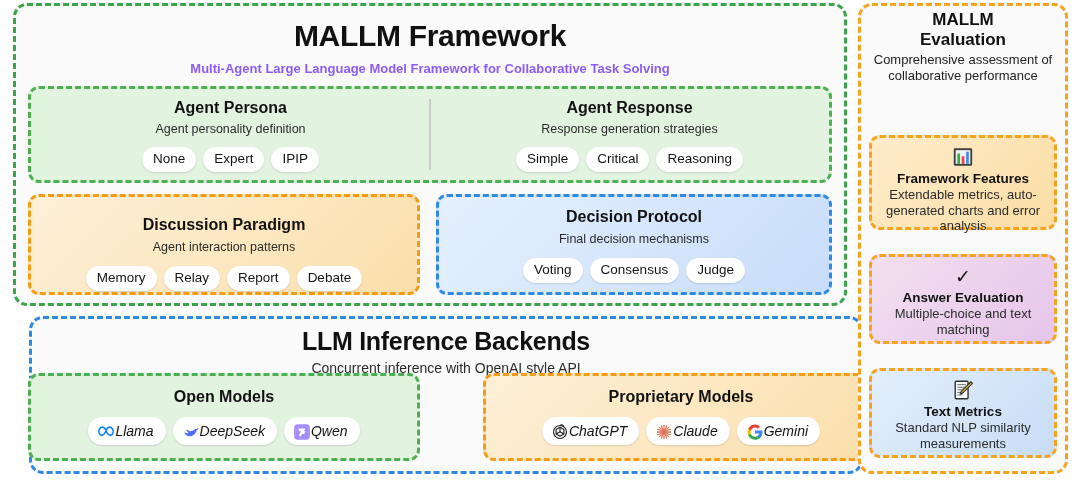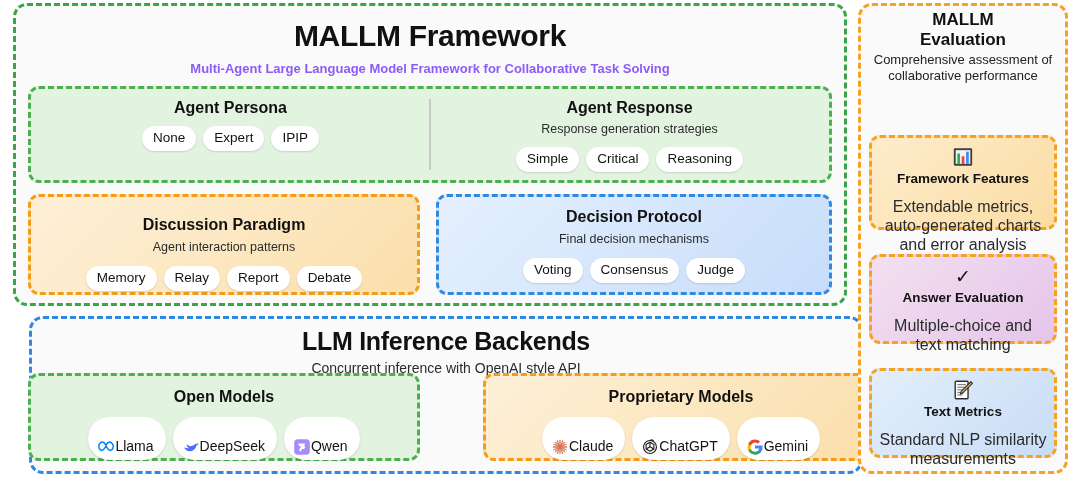--- a/index.html
+++ b/index.html
@@ -52,21 +52,21 @@
 
   
   .pill-row { display: flex; justify-content: center; align-items: center; gap: 7px; flex-wrap: nowrap; }
   .pill {
     background: #ffffff; border-radius: 999px;
     padding: 3px 11px 4px 11px;
     font-size: 13.5px; color: #131313;
     box-shadow: 0 1px 2px rgba(0,0,0,0.13);
     white-space: nowrap; line-height: 1.35;
   }
-  .pill.logo-pill { display: flex; align-items: center; padding: 20px 12px 4px 9px; font-size: 14px; }
+  .pill.logo-pill { display: flex; align-items: center; padding: 5px 12px 4px 9px; font-size: 14px; font-style: italic; }
   .logo { width: 18px; height: 18px; flex: 0 0 18px; display: block; }
 
   
   .persona-wrap {
     position: absolute; left: 28px; top: 86px; width: 804px; height: 97px;
     border: 3px dashed #4caf50; border-radius: 11px;
     background: #e2f3e0;
     display: flex;
   }
   .persona-half { flex: 1; padding-top: 9px; position: relative; }
@@ -100,21 +100,21 @@
     background: linear-gradient(135deg,#fdf0d8 0%,#fbdfab 100%); padding-top: 11px; margin-left: 47px;
   }
 
   
   .eval-card {
     position: absolute; left: 869px; width: 188px;
     border: 3px dashed #f5a21e; border-radius: 11px;
     text-align: center; padding: 6px 7px 7px 7px;
   }
   .eval-card .c-title { font-weight: bold; font-size: 13.5px; color: #111; line-height: 1.2; }
-  .eval-card .c-sub { font-size: 16px; color: #2b2b2b; line-height: 1.18; margin-top: 11px; }
+  .eval-card .c-sub { font-size: 13px; color: #2b2b2b; line-height: 1.18; margin-top: 0; }
   .card-features { top: 135px; height: 95px; background: linear-gradient(135deg,#fdeccb 0%,#fbdda4 100%); }
   .card-answer   { top: 254px; height: 90px; background: linear-gradient(135deg,#f3e0f0 0%,#e5c5ea 100%); }
   .card-text     { top: 368px; height: 90px; background: linear-gradient(135deg,#e3eefb 0%,#c8ddf6 100%); }
   .card-icon { height: 26px; display: flex; align-items: center; justify-content: center; margin-bottom: 1px; }
 
   .eval-head { position: absolute; left: 866px; top: 10px; width: 194px; text-align: center; }
   .eval-head .t { font-weight: bold; font-size: 17px; color: #111; line-height: 1.15; }
   .eval-head .s { font-size: 13px; color: #222; line-height: 1.22; margin-top: 3px; }
   .checkglyph { font-size: 19px; color: #111; line-height: 1; }
 </style>
@@ -127,20 +127,21 @@
 
     <div class="big-title" style="margin-top:13px;">MALLM Framework</div>
     <div class="big-sub" style="margin-top:8px;">Multi-Agent Large Language Model Framework for Collaborative Task Solving</div>
   </div>
 
   <div class="persona-wrap">
     <div class="vdiv"></div>
 
     <div class="persona-half">
       <div class="panel-title">Agent Persona</div>
+      <div class="panel-sub" style="margin-top:5px;">Agent personality definition</div>
       <div class="pill-row" style="margin-top:9px;">
         <span class="pill">None</span>
         <span class="pill">Expert</span>
         <span class="pill">IPIP</span>
       </div>
     </div>
 
     <div class="persona-half">
       <div class="panel-title">Agent Response</div>
       <div class="panel-sub" style="margin-top:5px;">Response generation strategies</div>
@@ -209,52 +210,52 @@
           </svg>
         </span>
         <span>Qwen</span>
       </span>
     </div>
   </div>
 
   <div class="prop-box">
     <div class="panel-title">Proprietary Models</div>
     <div class="pill-row" style="margin-top:11px;">
+
+      <span class="pill logo-pill">
+        <span class="logo">
+          <svg viewBox="0 0 24 24" width="18" height="18" aria-hidden="true">
+            <g fill="none" stroke="#1f1f1f" stroke-width="1.5" stroke-linejoin="round">
+              <path d="M12 3.2c1.7-1 3.9-.5 5 1.1"></path>
+              <circle cx="12" cy="12" r="8.6"></circle>
+              <path d="M12 5.6 17.2 8.6v6L12 17.6 6.8 14.6v-6z"></path>
+              <path d="M12 5.6v6l5.2 3"></path>
+              <path d="M12 11.6 6.8 14.6"></path>
+            </g>
+          </svg>
+        </span>
+        <span>ChatGPT</span>
+      </span>
 
       <span class="pill logo-pill">
         <span class="logo">
           <svg viewBox="0 0 24 24" width="18" height="18" aria-hidden="true">
             <g stroke="#d97757" stroke-width="1.7" stroke-linecap="round">
               <line x1="12" y1="3.2" x2="12" y2="20.8"></line>
               <line x1="3.2" y1="12" x2="20.8" y2="12"></line>
               <line x1="5.8" y1="5.8" x2="18.2" y2="18.2"></line>
               <line x1="18.2" y1="5.8" x2="5.8" y2="18.2"></line>
               <line x1="8.3" y1="3.8" x2="15.7" y2="20.2"></line>
               <line x1="15.7" y1="3.8" x2="8.3" y2="20.2"></line>
               <line x1="3.8" y1="8.3" x2="20.2" y2="15.7"></line>
               <line x1="3.8" y1="15.7" x2="20.2" y2="8.3"></line>
             </g>
           </svg>
         </span>
         <span>Claude</span>
-      </span>
-
-      <span class="pill logo-pill">
-        <span class="logo">
-          <svg viewBox="0 0 24 24" width="18" height="18" aria-hidden="true">
-            <g fill="none" stroke="#1f1f1f" stroke-width="1.5" stroke-linejoin="round">
-              <path d="M12 3.2c1.7-1 3.9-.5 5 1.1"></path>
-              <circle cx="12" cy="12" r="8.6"></circle>
-              <path d="M12 5.6 17.2 8.6v6L12 17.6 6.8 14.6v-6z"></path>
-              <path d="M12 5.6v6l5.2 3"></path>
-              <path d="M12 11.6 6.8 14.6"></path>
-            </g>
-          </svg>
-        </span>
-        <span>ChatGPT</span>
       </span>
 
       <span class="pill logo-pill">
         <span class="logo">
           <svg viewBox="0 0 24 24" width="18" height="18" aria-hidden="true">
             <path d="M22 12.2c0-.7-.06-1.4-.18-2.05H12v4h5.6a4.8 4.8 0 0 1-2.08 3.15v2.6h3.36C20.85 18.05 22 15.4 22 12.2z" fill="#4285f4"></path>
             <path d="M12 22.3c2.7 0 4.97-.9 6.63-2.42l-3.24-2.52c-.9.6-2.05.96-3.39.96-2.6 0-4.8-1.76-5.6-4.12H3.06v2.6A10 10 0 0 0 12 22.3z" fill="#34a853"></path>
             <path d="M6.4 14.2a6 6 0 0 1 0-3.82V7.78H3.06a10 10 0 0 0 0 8.96z" fill="#fbbc05"></path>
             <path d="M12 6.08c1.47 0 2.79.5 3.83 1.5l2.87-2.87C16.96 3.06 14.7 2.1 12 2.1a10 10 0 0 0-8.94 5.68L6.4 10.4c.8-2.36 3-4.32 5.6-4.32z" fill="#ea4335"></path>
           </svg>

